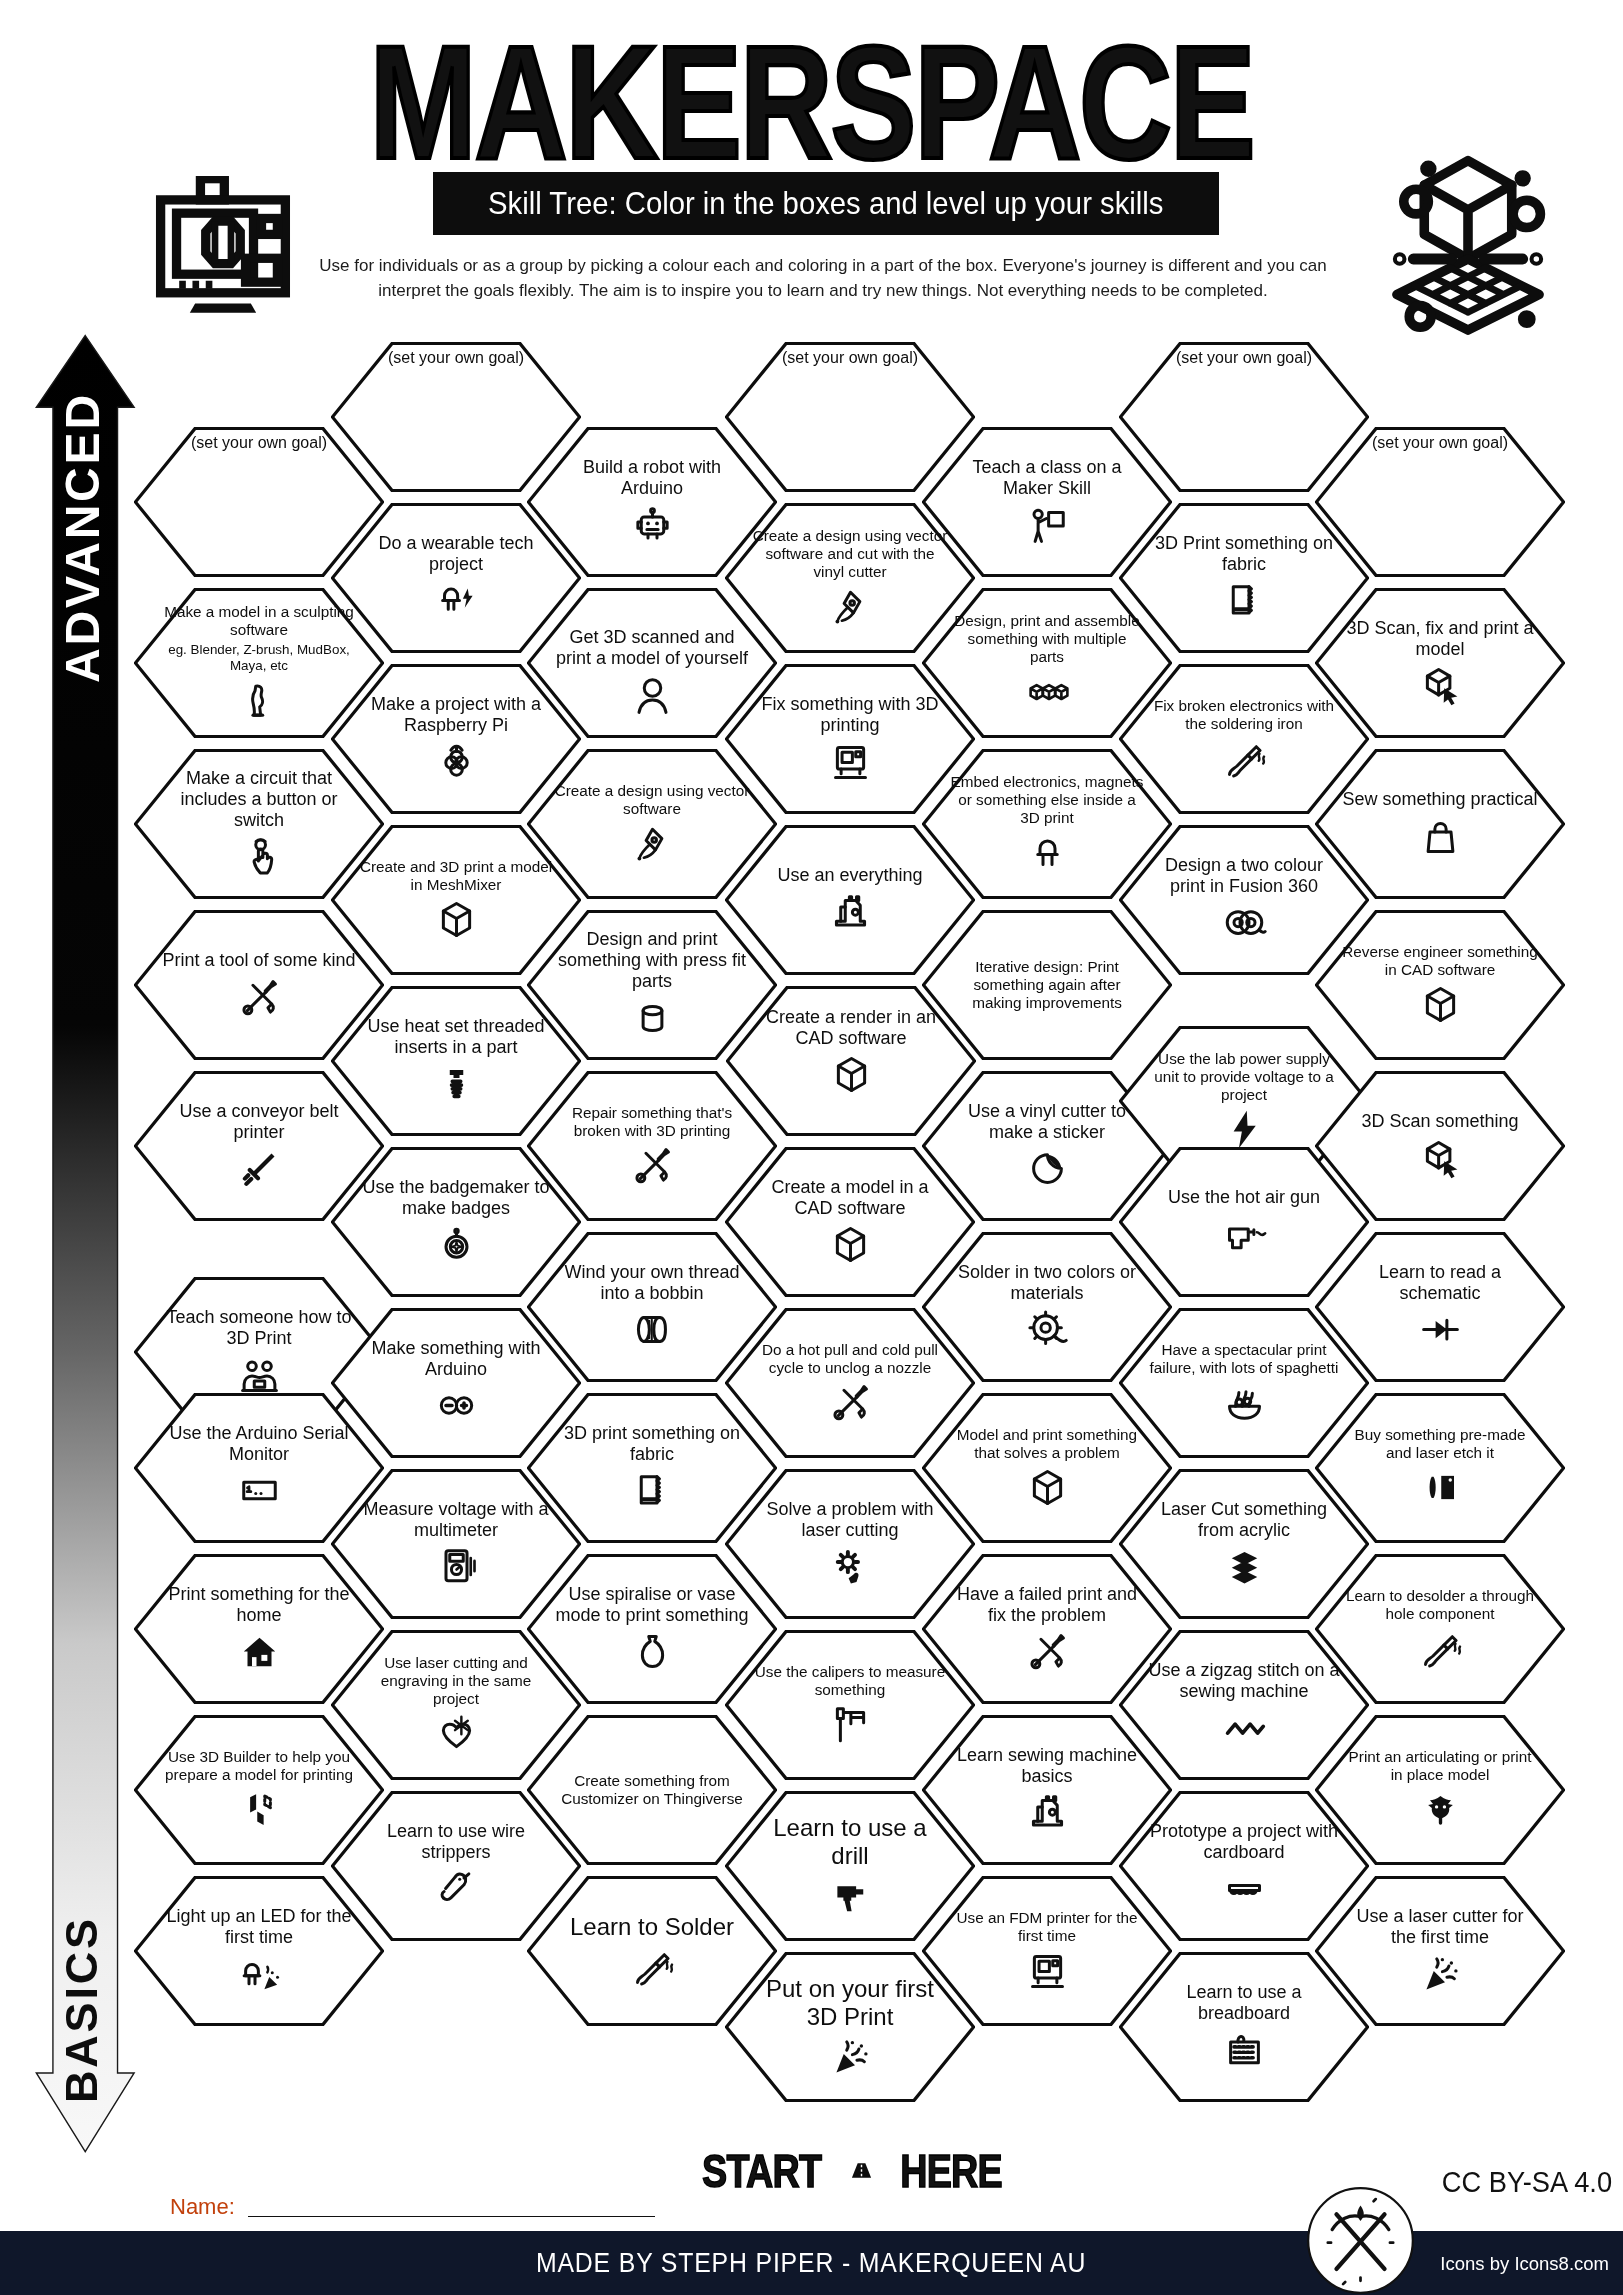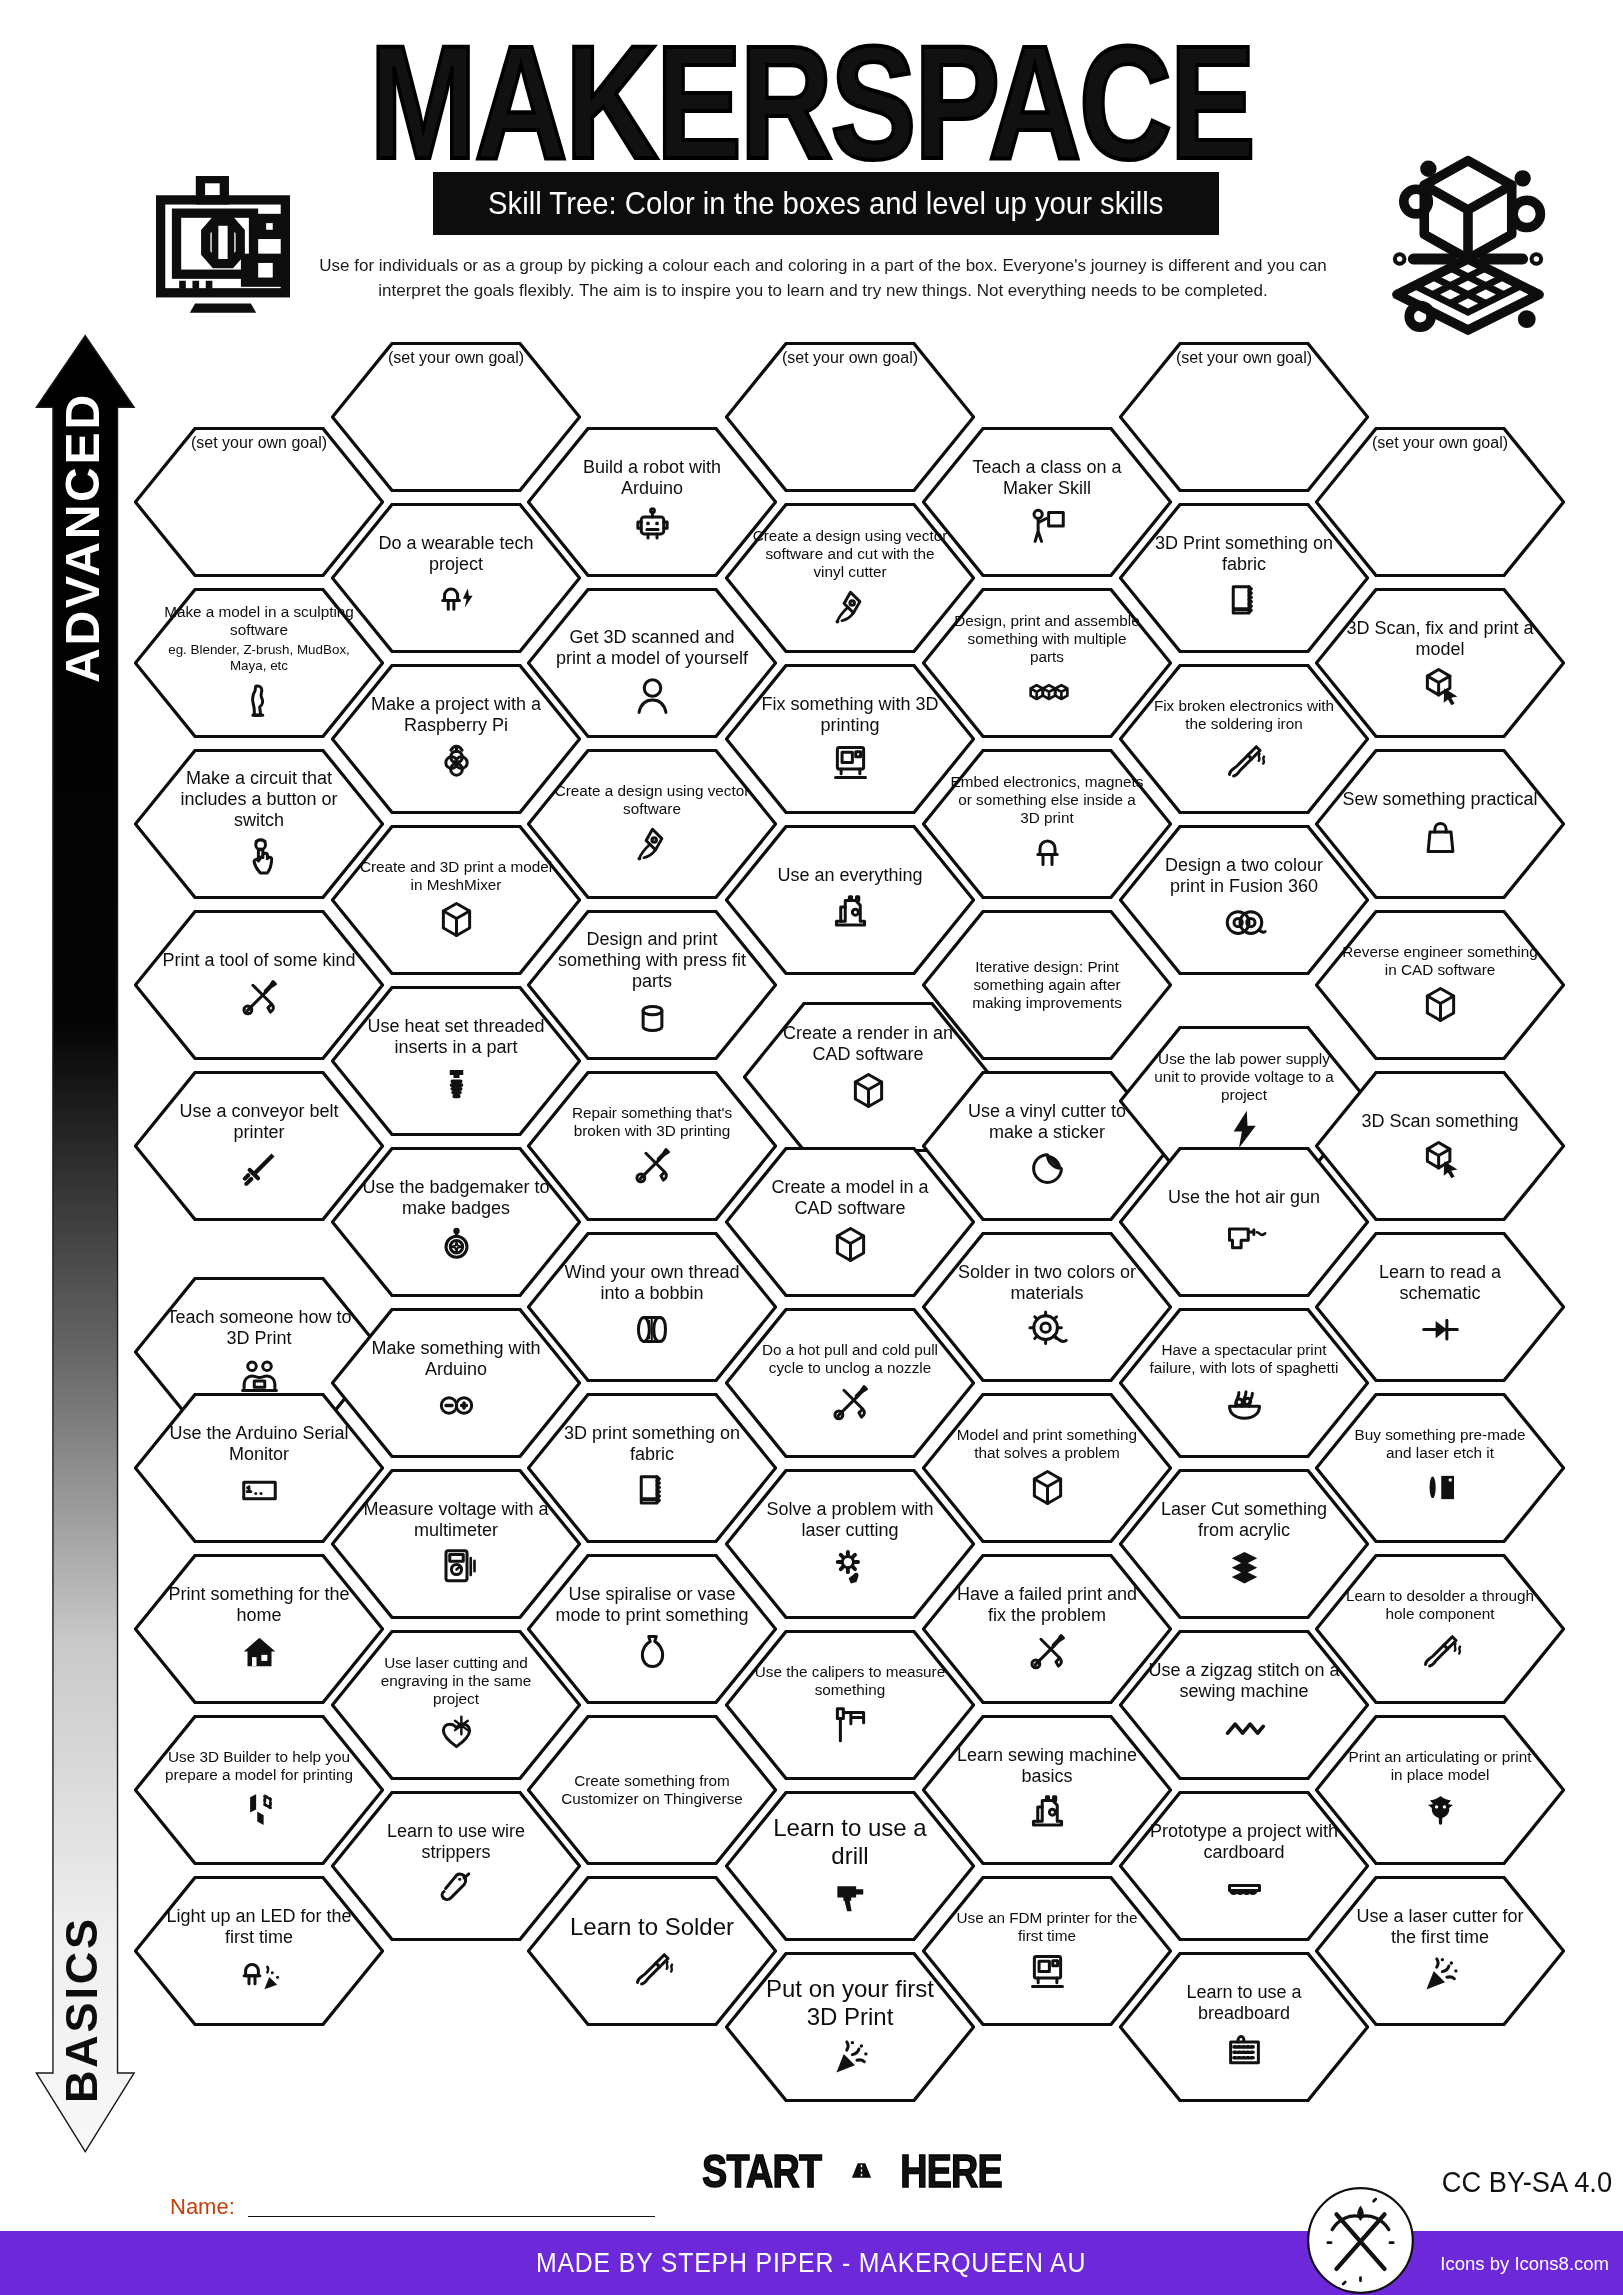--- a/index.html
+++ b/index.html
@@ -33,21 +33,21 @@
   .hex-sub{font-size:13.4px;line-height:1.2;color:#0e0e0e;}
   .hex-icon{width:45px;height:45px;flex:0 0 auto;}
   .hex-icon svg{width:100%;height:100%;}
   
   #start-here{left:689px;top:2140px;width:324px;display:flex;align-items:center;justify-content:center;gap:15.7px;}
   .start-word{font-size:46px;font-weight:700;letter-spacing:-0.9px;transform:scaleX(0.82);-webkit-text-stroke:1.4px #000;white-space:nowrap;}
   #road-icon{width:88px;height:61px;}
   #name-row{left:170px;top:2194px;display:flex;align-items:flex-end;gap:13px;}
   #name-label{font-size:22px;color:#c2410c;}
   #name-line{width:407px;height:0;border-bottom:1.9px solid #111;margin-bottom:2.8px;}
-  #footer-bar{left:0;top:2231px;width:1623px;height:65px;background:#6d28d9;display:flex;align-items:center;justify-content:center;}
+  #footer-bar{left:0;top:2231px;width:1623px;height:65px;background:#0f172a;display:flex;align-items:center;justify-content:center;}
   #footer-credit{color:#fff;font-size:27px;font-weight:500;letter-spacing:0.9px;transform:scaleX(0.92);white-space:nowrap;}
   #icons-credit{position:absolute;right:14px;top:2253px;color:#fff;font-size:18.5px;}
   #license{right:11px;top:2166px;font-size:29px;font-weight:500;transform:scaleX(0.94);transform-origin:right;}
   #footer-logo{left:1306px;top:2186px;width:109px;height:109px;}
 </style>
 </head>
 <body>
 
 <div class="abs" id="page-title">MAKERSPACE</div>
 
@@ -537,21 +537,21 @@
       <div class="content">
         <div class="hex-label size-md">Use an everything</div>
         <div class="hex-icon"><svg viewBox="0 0 24 24" fill="none" stroke="#111" stroke-width="1.6" stroke-linecap="round" stroke-linejoin="round">
             <path d="M4.5 18.6 19.5 18.6 19.5 16.6 17.2 16.6 17.2 8.2 14.8 5.6 9.2 5.6 9.2 16.6 4.5 16.6 Z"></path>
             <circle cx="14.6" cy="11.8" r="1.6"></circle>
             <path d="M11.4 5.6 11.4 3.6 12.6 3.6 12.6 5.6 M15.2 5.6 15.2 3.6 16.4 3.6 16.4 5.6"></path>
             <path d="M9.2 9 6.8 9 6.8 16.6"></path>
           </svg></div>
       </div>
     </div>
-    <div class="hex" style="left: 743px; top: 986px; width: 250px; height: 132px; margin-top: 16px;">
+    <div class="hex" style="left: 726px; top: 986px; width: 250px; height: 132px;">
       <svg class="shape" width="250" height="150" viewBox="0 0 540 324">
         <polygon points="132,3 408,3 537,162 408,321 132,321 3,162" fill="#ffffff" stroke="#0d0d0d" stroke-width="7" stroke-linejoin="miter"></polygon>
       </svg>
       <div class="content">
         <div class="hex-label size-md">Create a render in an CAD software</div>
         <div class="hex-icon"><svg viewBox="0 0 24 24" fill="none" stroke="#111" stroke-width="1.6" stroke-linecap="round" stroke-linejoin="round">
             <path d="M12 3.5 19 7.5 19 16.5 12 20.5 5 16.5 5 7.5 Z"></path>
             <path d="M5 7.5 12 11.5 19 7.5 M12 11.5 12 20.5"></path>
           </svg></div>
       </div>

